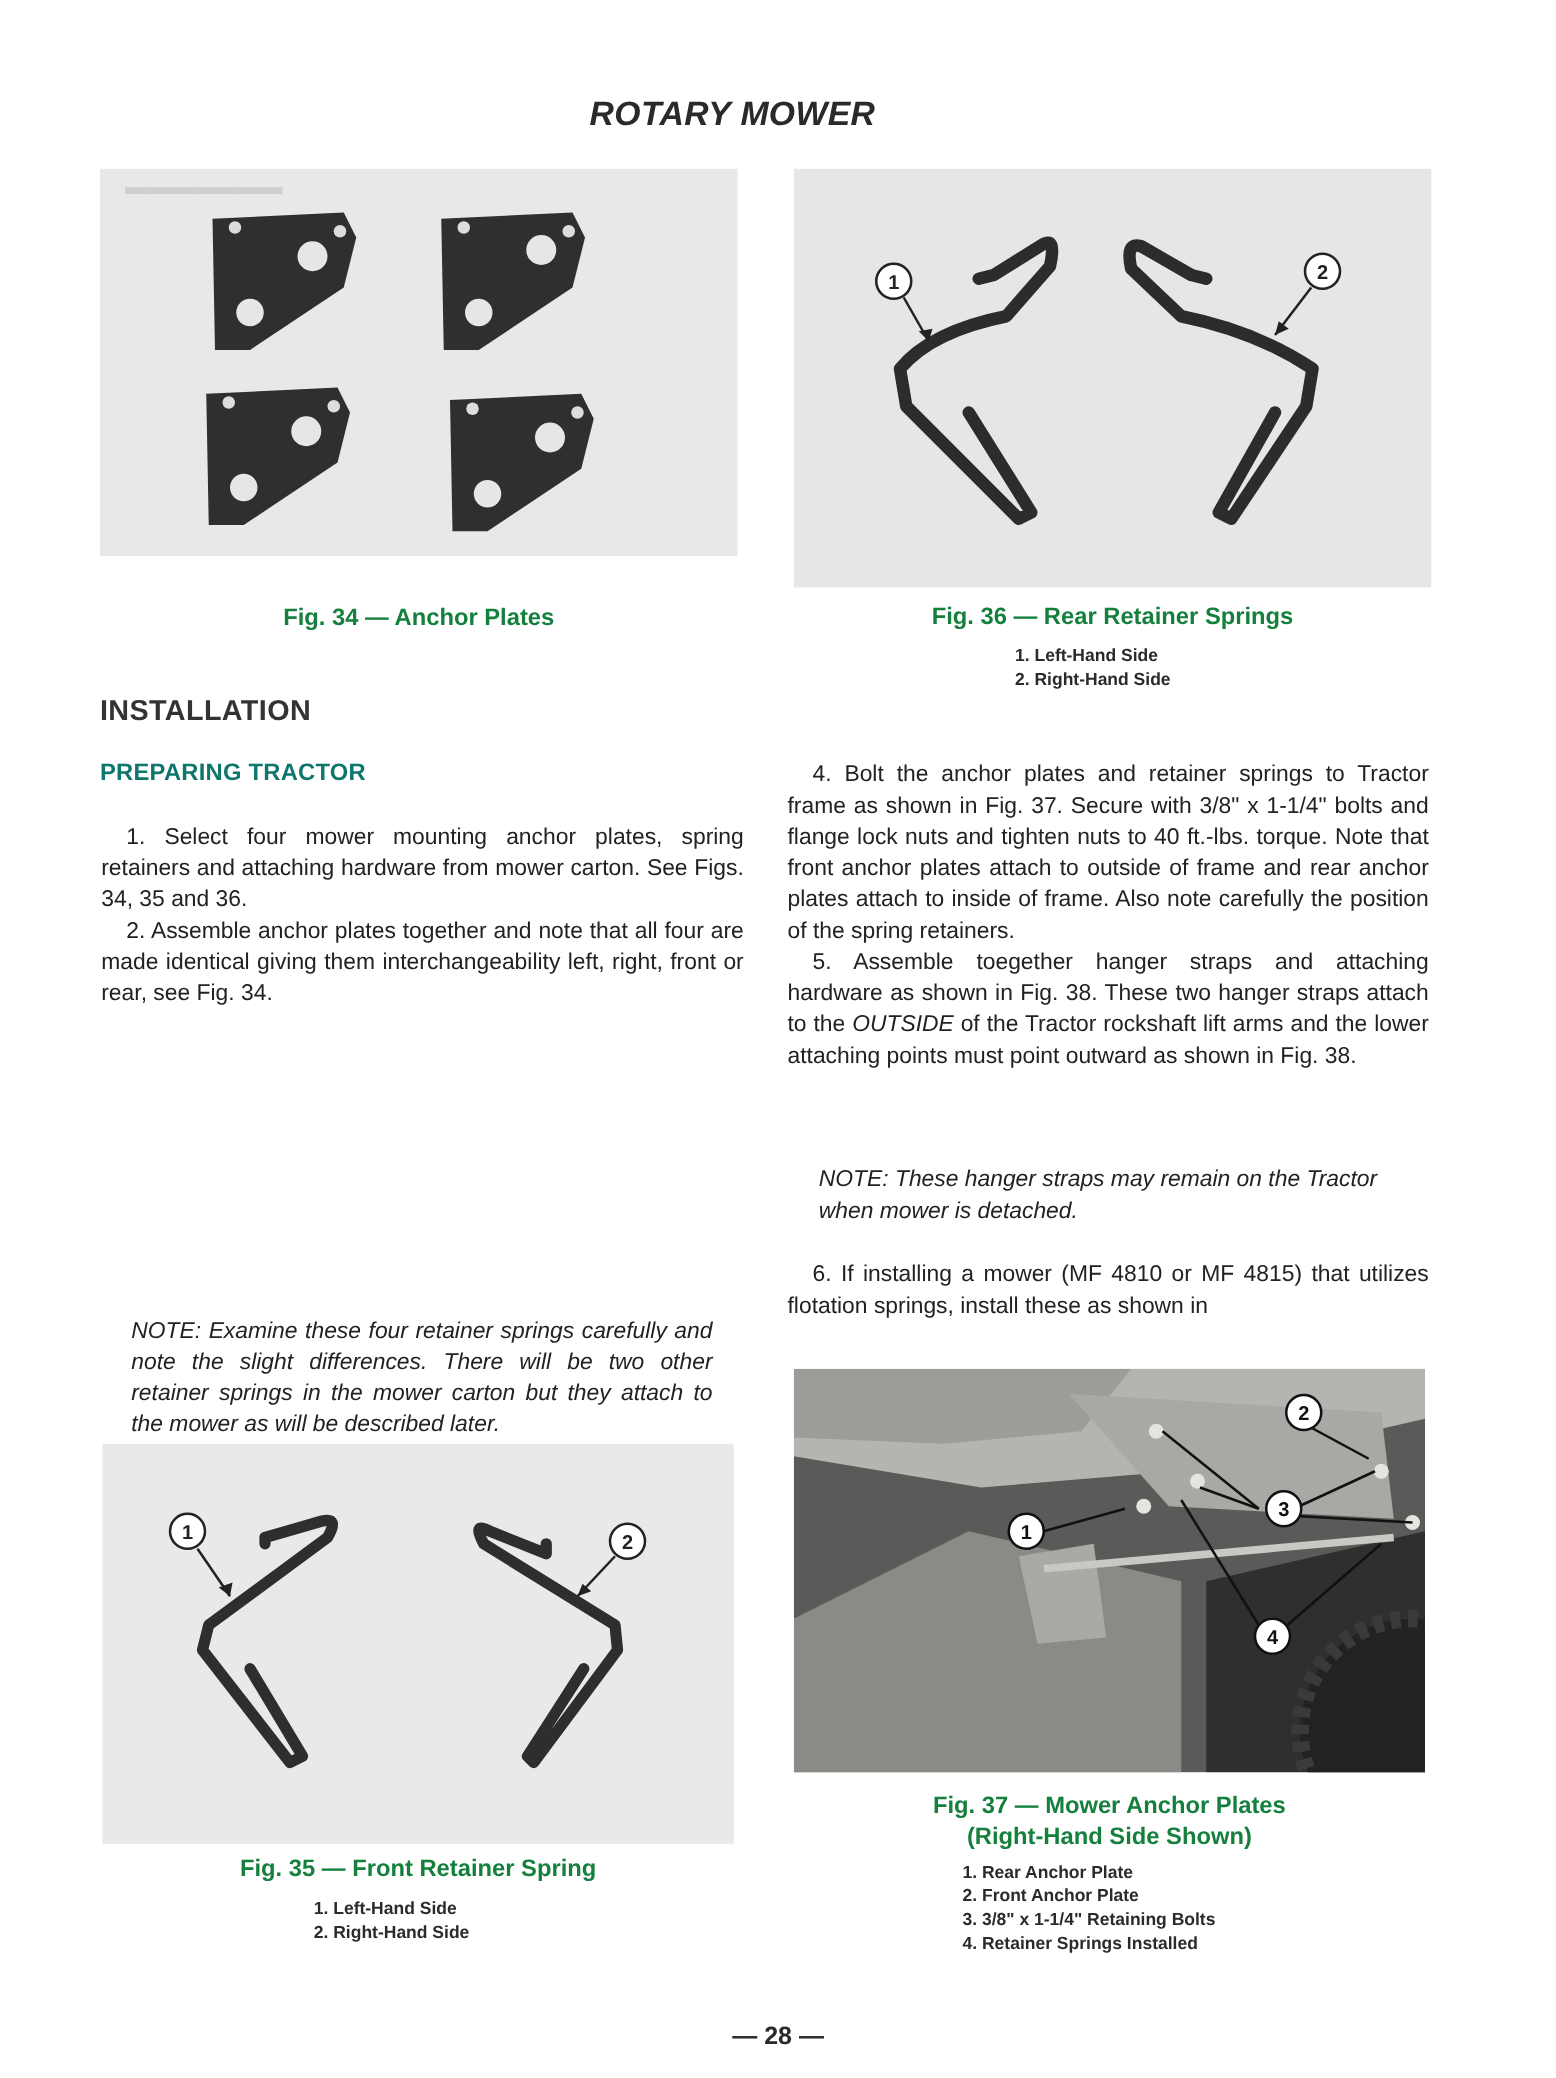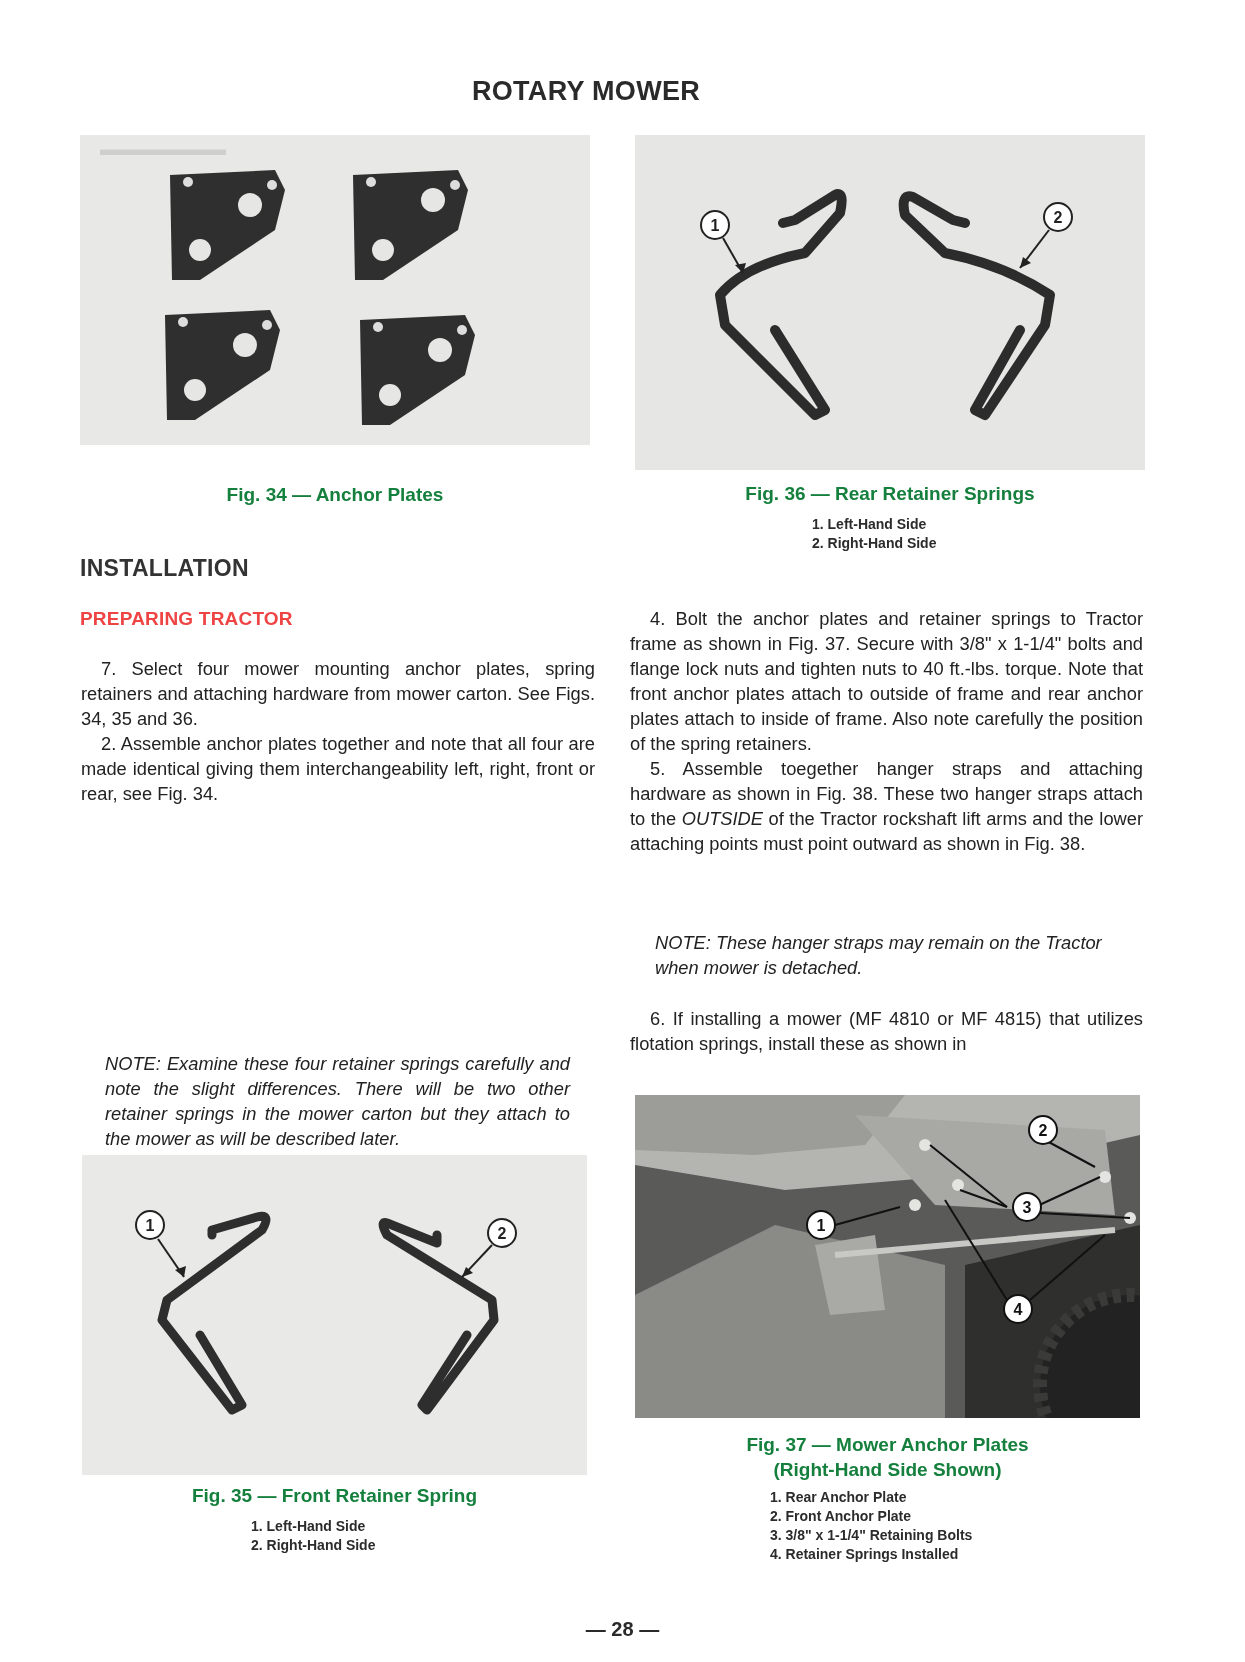--- a/index.html
+++ b/index.html
@@ -1,25 +1,25 @@
 <!DOCTYPE html>
 <html><head>
 <meta charset="utf-8">
 <style>
   html, body { margin: 0; padding: 0; background: #ffffff; }
   body { width: 1245px; height: 1662px; position: relative; overflow: hidden; color: #2a2a2a; font-family: "Liberation Sans", "DejaVu Sans", sans-serif; }
   .abs { position: absolute; }
-  .title { left: 0; width: 1172px; top: 76px; text-align: center; font-size: 27px; font-weight: bold; letter-spacing: 0.3px; color: #2a2a2a; }
+  .title { left: 0; width: 1172px; top: 76px; text-align: center; font-size: 27px; font-weight: bold; letter-spacing: 0.3px; color: #2a2a2a; font-style: italic; }
   .photo { background: #e9e9e7; overflow: hidden; }
   .photo svg { display: block; width: 100%; height: 100%; }
   .cap { text-align: center; font-weight: bold; font-size: 19px; color: #15803d; }
   .legend { font-weight: bold; font-size: 14px; line-height: 19px; color: #2b2b2b; }
   .legend div { white-space: nowrap; }
   .h2 { font-size: 23px; font-weight: bold; color: #333; letter-spacing: 0.3px; }
-  .h3 { font-size: 19px; font-weight: bold; color: #ef4444; letter-spacing: 0.2px; }
+  .h3 { font-size: 19px; font-weight: bold; color: #0f766e; letter-spacing: 0.2px; }
   .para { font-size: 18.3px; line-height: 25px; text-align: justify; color: #222; }
   .para p { margin: 0; text-indent: 20px; }
   .note { font-size: 18.3px; line-height: 25px; font-style: italic; text-align: justify; color: #222; }
   .page-num { left: 0; width: 1245px; top: 1618px; text-align: center; font-size: 20px; font-weight: bold; }
 </style>
 </head>
 <body>
 
 <div class="abs title">ROTARY MOWER</div>
 
@@ -83,21 +83,21 @@
 <div class="abs cap" style="left:635px; width:510px; top:483px;">Fig. 36 — Rear Retainer Springs</div>
 <div class="abs legend" style="left:812px; top:515px;">
   <div>1. Left-Hand Side</div>
   <div>2. Right-Hand Side</div>
 </div>
 
 <div class="abs h2" style="left:80px; top:555px;">INSTALLATION</div>
 <div class="abs h3" style="left:80px; top:608px;">PREPARING TRACTOR</div>
 
 <div class="abs para" style="left:81px; width:514px; top:656px;">
-  <p>7. Select four mower mounting anchor plates, spring retainers and attaching hardware from mower carton. See Figs. 34, 35 and 36.</p>
+  <p>1. Select four mower mounting anchor plates, spring retainers and attaching hardware from mower carton. See Figs. 34, 35 and 36.</p>
   <p>2. Assemble anchor plates together and note that all four are made identical giving them interchangeability left, right, front or rear, see Fig. 34.</p>
 </div>
 
 <div class="abs note" style="left:105px; width:465px; top:1051px;">NOTE: Examine these four retainer springs carefully and note the slight differences. There will be two other retainer springs in the mower carton but they attach to the mower as will be described later.</div>
 
 <div class="abs photo" style="left:82px; top:1155px; width:505px; height:320px;">
   <svg viewBox="0 0 505 320">
     <rect width="505" height="320" fill="#e9e9e7"></rect>
     <path d="M130 80 L130 75 L175 62 Q190 58 180 75 L85 145 L80 165 L150 255 L160 250 L118 180" fill="none" stroke="#2e2e2e" stroke-width="9" stroke-linecap="round" stroke-linejoin="round"></path>
     <path d="M355 80 L355 88 L310 70 Q295 62 305 80 L410 145 L412 165 L345 255 L340 250 L385 180" fill="none" stroke="#2e2e2e" stroke-width="9" stroke-linecap="round" stroke-linejoin="round"></path>

